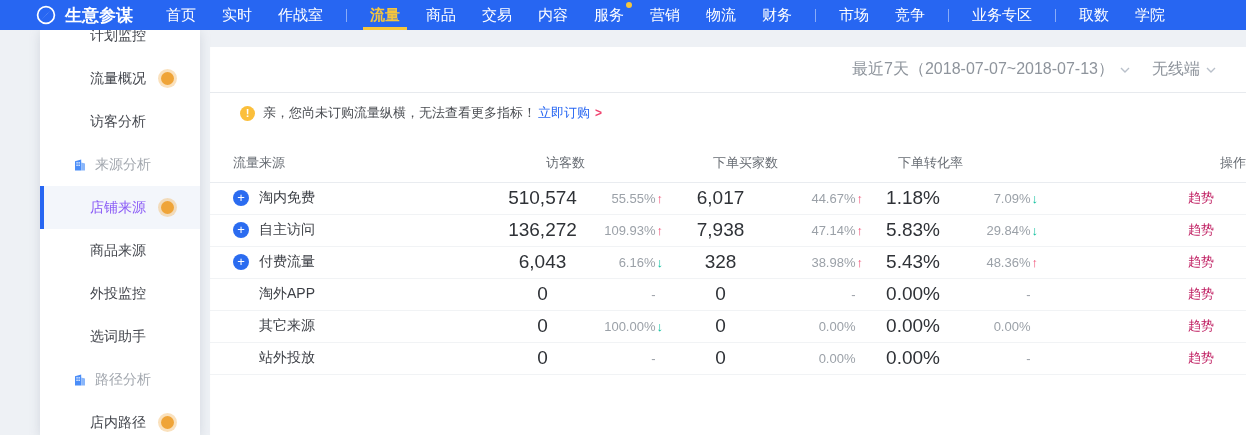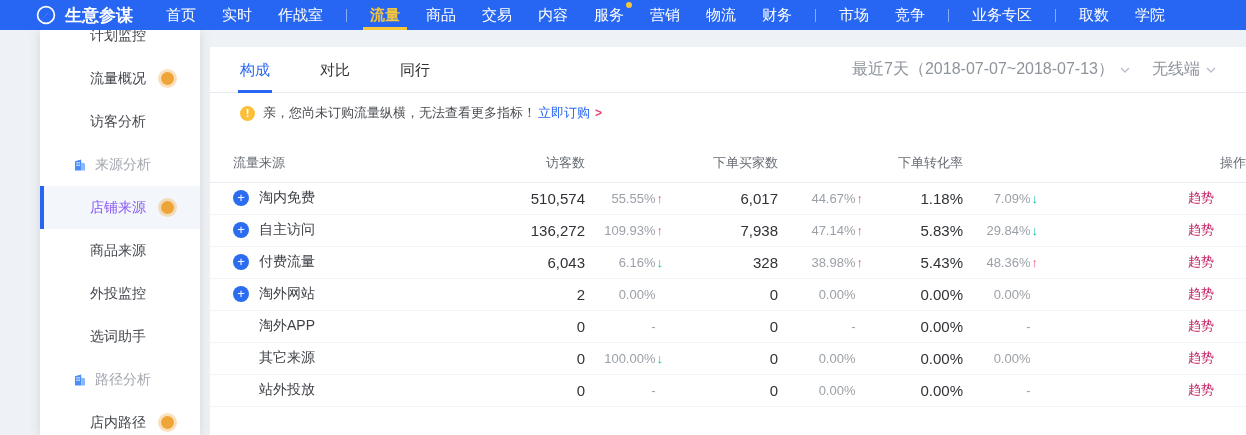--- a/index.html
+++ b/index.html
@@ -73,21 +73,21 @@
        text-align:right; border-bottom:1px solid #e9ecf0; }
   th.name { text-align:left; padding-left:23px; }
   td { height:32px; text-align:right; font-size:13px; color:#333;
        border-bottom:1px solid #f1f3f5; }
   td.name { text-align:left; padding-left:23px; }
   .src-label { font-size:14px; color:#3c3f45; vertical-align:middle; }
   .plus { display:inline-block; width:16px; height:16px; border-radius:50%;
           background:#2b6cf0; color:#fff; text-align:center; line-height:15px;
           font-size:13px; margin-right:10px; vertical-align:middle; cursor:pointer; }
   .plus.ghost { visibility:hidden; }
-  td.num { font-size:15px; color:#2f3237; }
+  td.num { font-size:19px; color:#2f3237;text-align:center; }
   td.chg { color:#9ba1a8; }
   .arrow { font-weight:bold; margin-left:1px; font-size:13px; }
   .arrow.up { color:#ef4a70; }
   .arrow.down { color:#0abf9c; }
   .arrow.hide { visibility:hidden; }
   td.trend { padding-right:32px; }
   .trend-link { color:#be185d; cursor:pointer; }
 </style>
 </head>
 <body>
@@ -180,25 +180,20 @@
       <span class="nav-item">业务专区</span>
       <span class="nav-divider"></span>
       <span class="nav-item">取数</span>
       <span class="nav-item">学院</span>
     </nav>
 </header>
 
 <main class="panel">
 
   <div class="tabbar">
-    <div class="tabs" id="tabs">
-        <div class="tab active">构成</div>
-        <div class="tab">对比</div>
-        <div class="tab">同行</div>
-      </div>
     <div class="controls">
       <span class="ctrl">
         <span>最近7天（2018-07-07~2018-07-13）</span>
         <span style="display:inline-flex;">
           <svg width="10" height="6" viewBox="0 0 10 6">
               <path d="M1 1l4 4 4-4" fill="none" stroke="#b9c0ca" stroke-width="1.4"></path>
             </svg>
         </span>
       </span>
       <span class="ctrl">
@@ -267,55 +262,45 @@
           <td class="name"><span class="plus">+</span><span class="src-label">付费流量</span></td>
           <td class="num">6,043</td>
           <td class="chg"><span class="txt">6.16%</span><span class="arrow down">↓</span></td>
           <td class="num">328</td>
           <td class="chg"><span class="txt">38.98%</span><span class="arrow up">↑</span></td>
           <td class="num">5.43%</td>
           <td class="chg"><span class="txt">48.36%</span><span class="arrow up">↑</span></td>
           <td class="trend"><span class="trend-link">趋势</span></td>
         </tr>
         <tr>
-          <td class="name"><span class="plus">+</span><span class="src-label">淘外网站</span></td>
-          <td class="num">2</td>
-          <td class="chg"><span class="txt">0.00%</span><span class="arrow hide">↑</span></td>
+          <td class="name"><span class="plus ghost">+</span><span class="src-label">淘外APP</span></td>
+          <td class="num">0</td>
+          <td class="chg"><span class="txt">-</span><span class="arrow hide">↑</span></td>
+          <td class="num">0</td>
+          <td class="chg"><span class="txt">-</span><span class="arrow hide">↑</span></td>
+          <td class="num">0.00%</td>
+          <td class="chg"><span class="txt">-</span><span class="arrow hide">↑</span></td>
+          <td class="trend"><span class="trend-link">趋势</span></td>
+        </tr>
+        <tr>
+          <td class="name"><span class="plus ghost">+</span><span class="src-label">其它来源</span></td>
+          <td class="num">0</td>
+          <td class="chg"><span class="txt">100.00%</span><span class="arrow down">↓</span></td>
           <td class="num">0</td>
           <td class="chg"><span class="txt">0.00%</span><span class="arrow hide">↑</span></td>
           <td class="num">0.00%</td>
           <td class="chg"><span class="txt">0.00%</span><span class="arrow hide">↑</span></td>
           <td class="trend"><span class="trend-link">趋势</span></td>
         </tr>
         <tr>
-          <td class="name"><span class="plus ghost">+</span><span class="src-label">淘外APP</span></td>
-          <td class="num">0</td>
-          <td class="chg"><span class="txt">-</span><span class="arrow hide">↑</span></td>
-          <td class="num">0</td>
-          <td class="chg"><span class="txt">-</span><span class="arrow hide">↑</span></td>
-          <td class="num">0.00%</td>
-          <td class="chg"><span class="txt">-</span><span class="arrow hide">↑</span></td>
-          <td class="trend"><span class="trend-link">趋势</span></td>
-        </tr>
-        <tr>
-          <td class="name"><span class="plus ghost">+</span><span class="src-label">其它来源</span></td>
-          <td class="num">0</td>
-          <td class="chg"><span class="txt">100.00%</span><span class="arrow down">↓</span></td>
+          <td class="name"><span class="plus ghost">+</span><span class="src-label">站外投放</span></td>
+          <td class="num">0</td>
+          <td class="chg"><span class="txt">-</span><span class="arrow hide">↑</span></td>
           <td class="num">0</td>
           <td class="chg"><span class="txt">0.00%</span><span class="arrow hide">↑</span></td>
           <td class="num">0.00%</td>
-          <td class="chg"><span class="txt">0.00%</span><span class="arrow hide">↑</span></td>
-          <td class="trend"><span class="trend-link">趋势</span></td>
-        </tr>
-        <tr>
-          <td class="name"><span class="plus ghost">+</span><span class="src-label">站外投放</span></td>
-          <td class="num">0</td>
-          <td class="chg"><span class="txt">-</span><span class="arrow hide">↑</span></td>
-          <td class="num">0</td>
-          <td class="chg"><span class="txt">0.00%</span><span class="arrow hide">↑</span></td>
-          <td class="num">0.00%</td>
           <td class="chg"><span class="txt">-</span><span class="arrow hide">↑</span></td>
           <td class="trend"><span class="trend-link">趋势</span></td>
         </tr>
       </tbody>
   </table>
 
 </main>
 
 </body></html>

